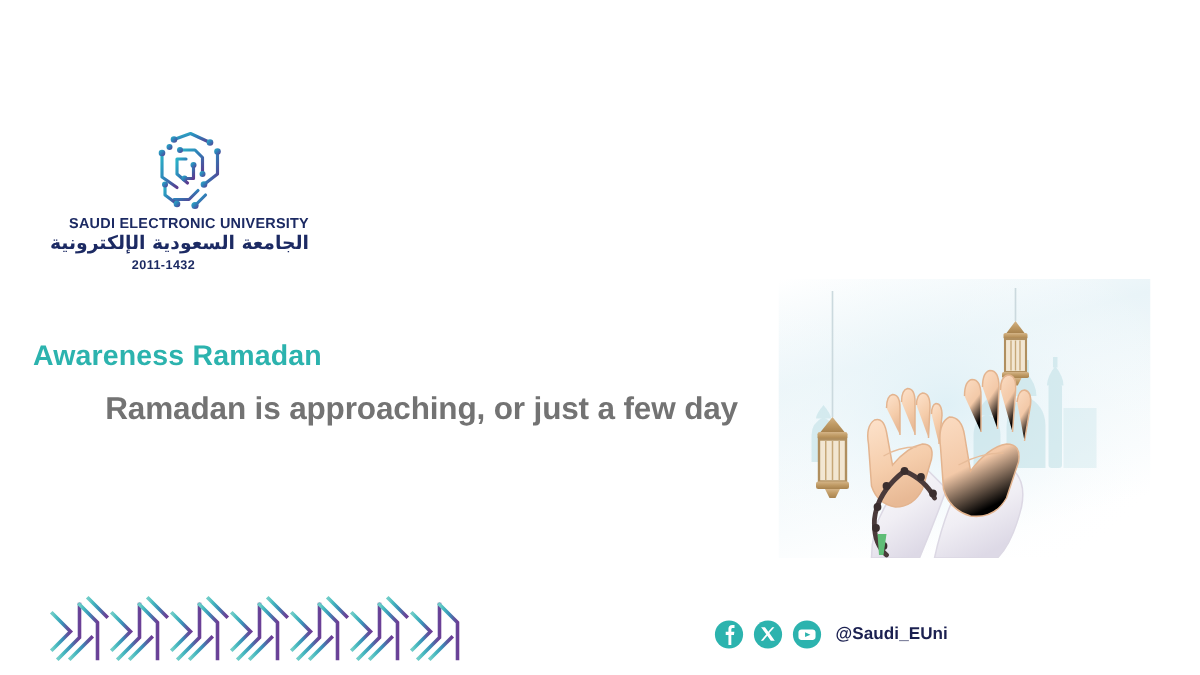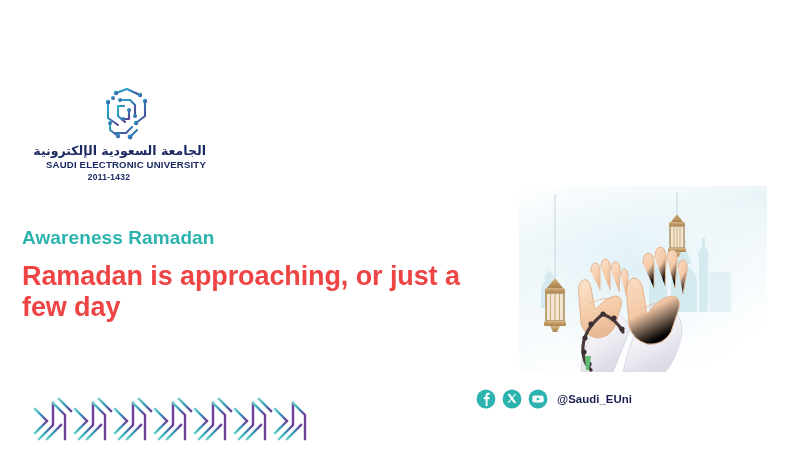--- a/index.html
+++ b/index.html
@@ -69,26 +69,27 @@
   }
   #eyebrow {
     font-size: 19px;
     font-weight: 700;
     color: #2cb3ae;
     letter-spacing: .1px;
     margin: 0 0 12px 0;
     line-height: 1.1;
   }
   #headline {
-    font-size: 27px;
-    font-weight: 700;
-    color: #ef4444;
+    font-size: 21px;
+    font-weight: 700;
+    color: #737373;
     letter-spacing: -.1px;
     margin: 0;
     line-height: 1.15;
+    text-align: right;
   }
 
   
   #illustration {
     position: absolute;
     left: 519px;
     top: 186px;
     width: 248px;
     height: 186px;
   }
@@ -99,21 +100,21 @@
     left: 33px;
     top: 393px;
     width: 285px;
     height: 50px;
   }
 
   
   #footer-contacts {
     position: absolute;
     left: 476px;
-    top: 385px;
+    top: 409px;
     height: 28px;
     display: flex;
     align-items: center;
   }
   .social-icons {
     display: flex;
     align-items: center;
     gap: 6px;
   }
   .social-icon { display: block; }
@@ -179,22 +180,22 @@
         <circle cx="39" cy="30" r="2.0"></circle>
         <circle cx="33" cy="24" r="2.0"></circle>
         <circle cx="14" cy="37" r="2.0"></circle>
         <circle cx="22" cy="50" r="2.2"></circle>
         <circle cx="34" cy="51" r="2.4"></circle>
         <circle cx="40" cy="37" r="2.2"></circle>
         <circle cx="27" cy="33" r="2.0"></circle>
       </g>
     </svg>
 
+    <div id="logo-english">SAUDI ELECTRONIC UNIVERSITY</div>
     <div id="logo-arabic">الجامعة السعودية الإلكترونية</div>
-    <div id="logo-english">SAUDI ELECTRONIC UNIVERSITY</div>
     <div id="logo-year">2011-1432</div>
   </div>
 
   <div id="headline-block">
     <div id="eyebrow">Awareness Ramadan</div>
     <div id="headline">Ramadan is approaching, or just a few day</div>
   </div>
 
   <svg id="illustration" viewBox="0 0 248 186">
     <defs>

